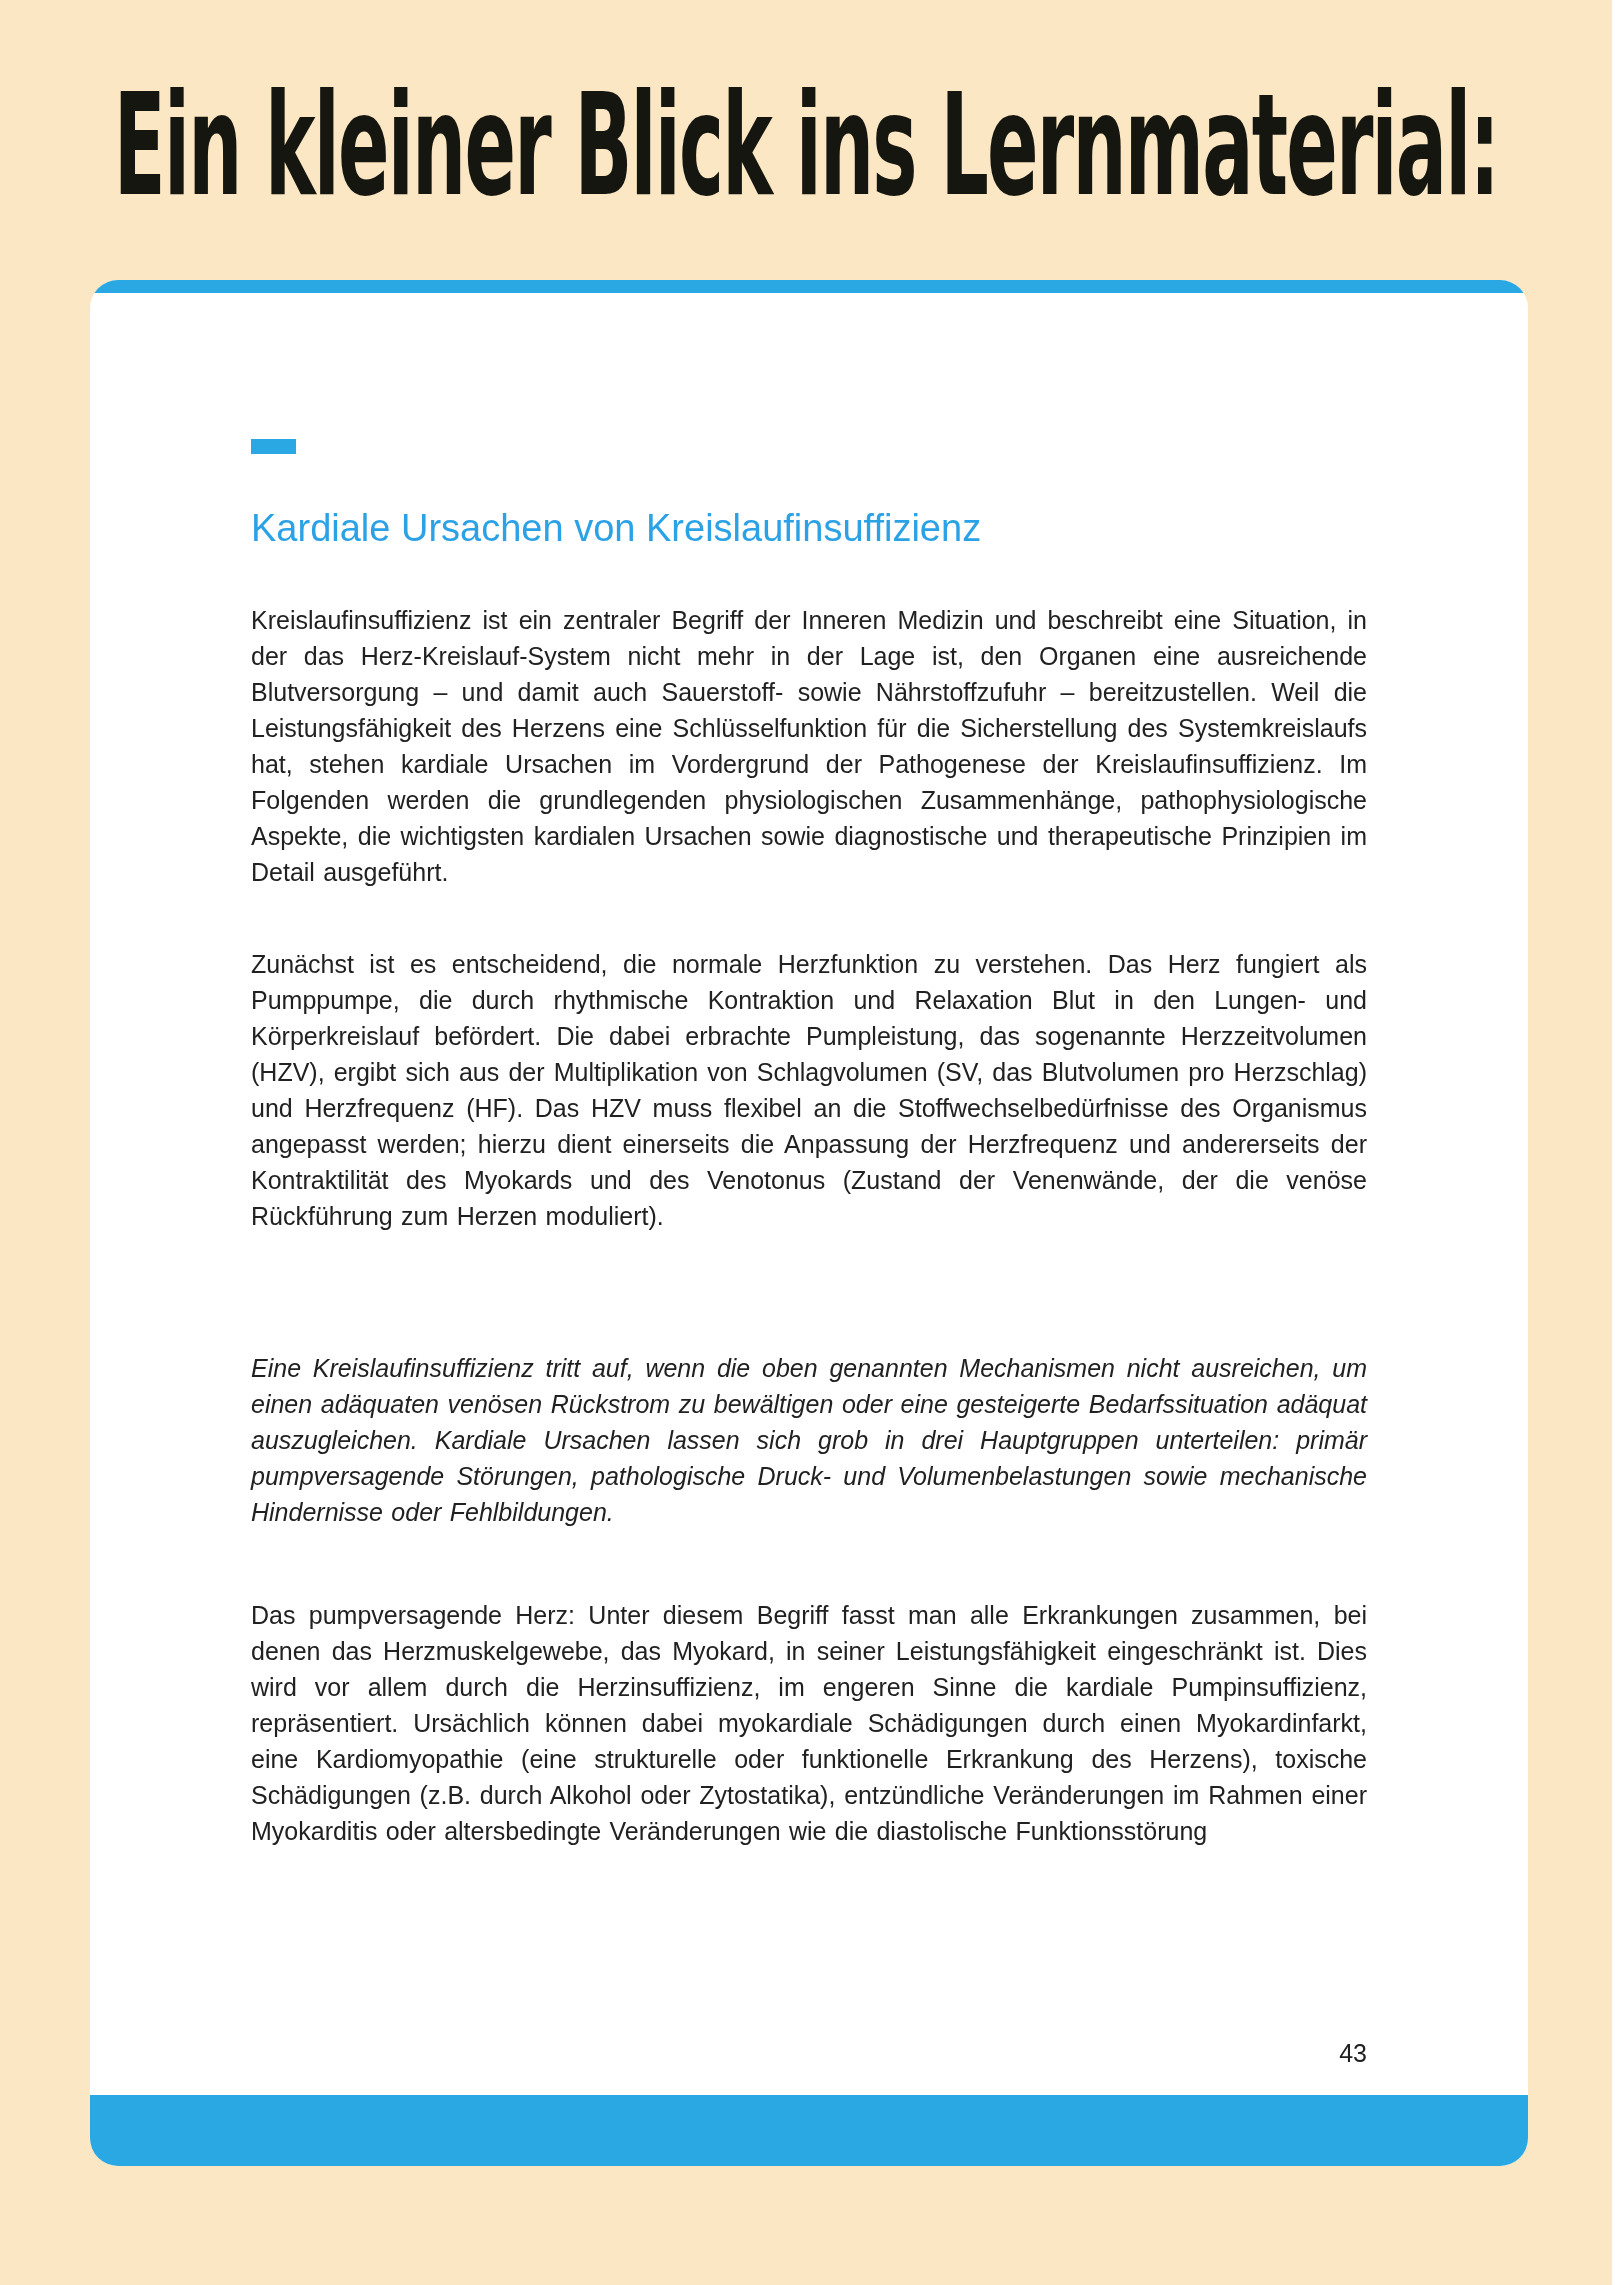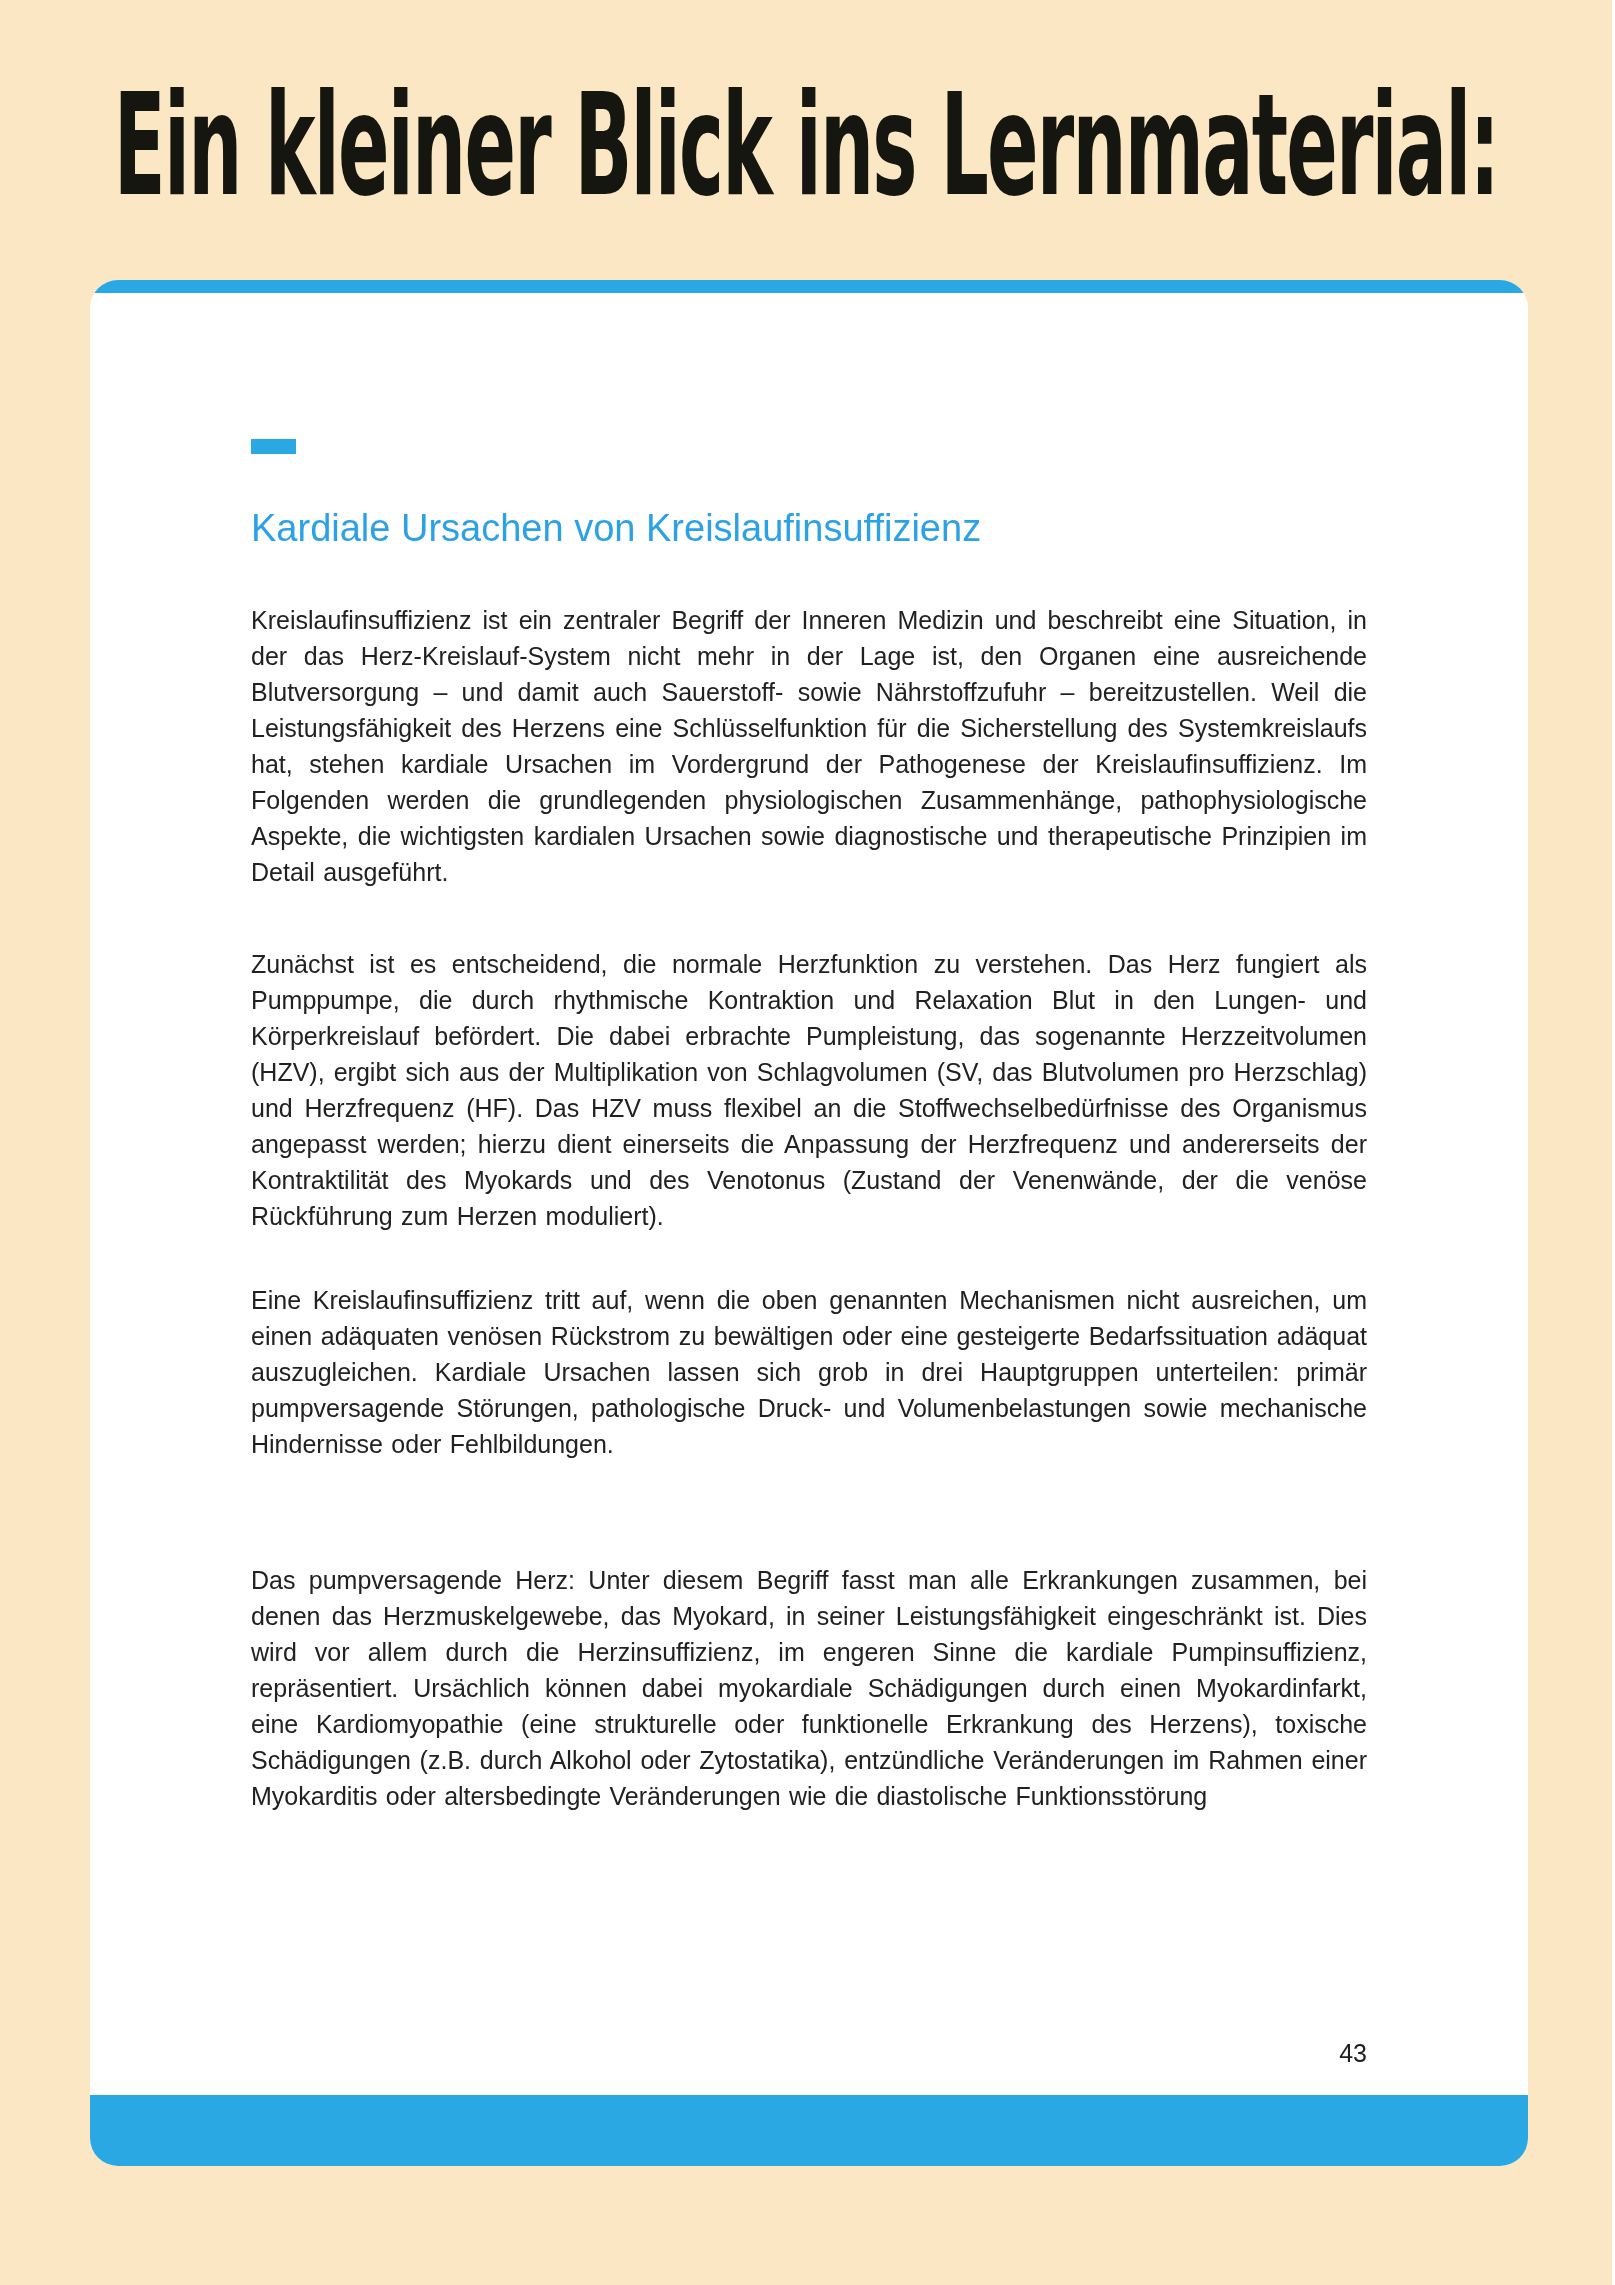--- a/index.html
+++ b/index.html
@@ -39,22 +39,22 @@
     color:#2BA1E6;
   }
   .doc-body {
     position:absolute; left:161px; top:322px; width:1116px;
   }
   .doc-body p {
     margin:0; font-size:25px; line-height:36px;
     color:#212121; text-align:justify; word-spacing:1.4px;
   }
   .doc-body p.para-1 { margin-bottom:56px; }
-  .doc-body p.para-2 { margin-bottom:48px; }
-  .doc-body p.para-3 { margin-bottom:100px; }
+  .doc-body p.para-2 { margin-bottom:116px; }
+  .doc-body p.para-3 { margin-bottom:67px;font-style:italic; }
   .page-number {
     position:absolute; right:161px; top:1759px;
     font-size:25px; color:#212121;
   }
 </style>
 </head>
 <body>
 
 <div class="stage">
 

